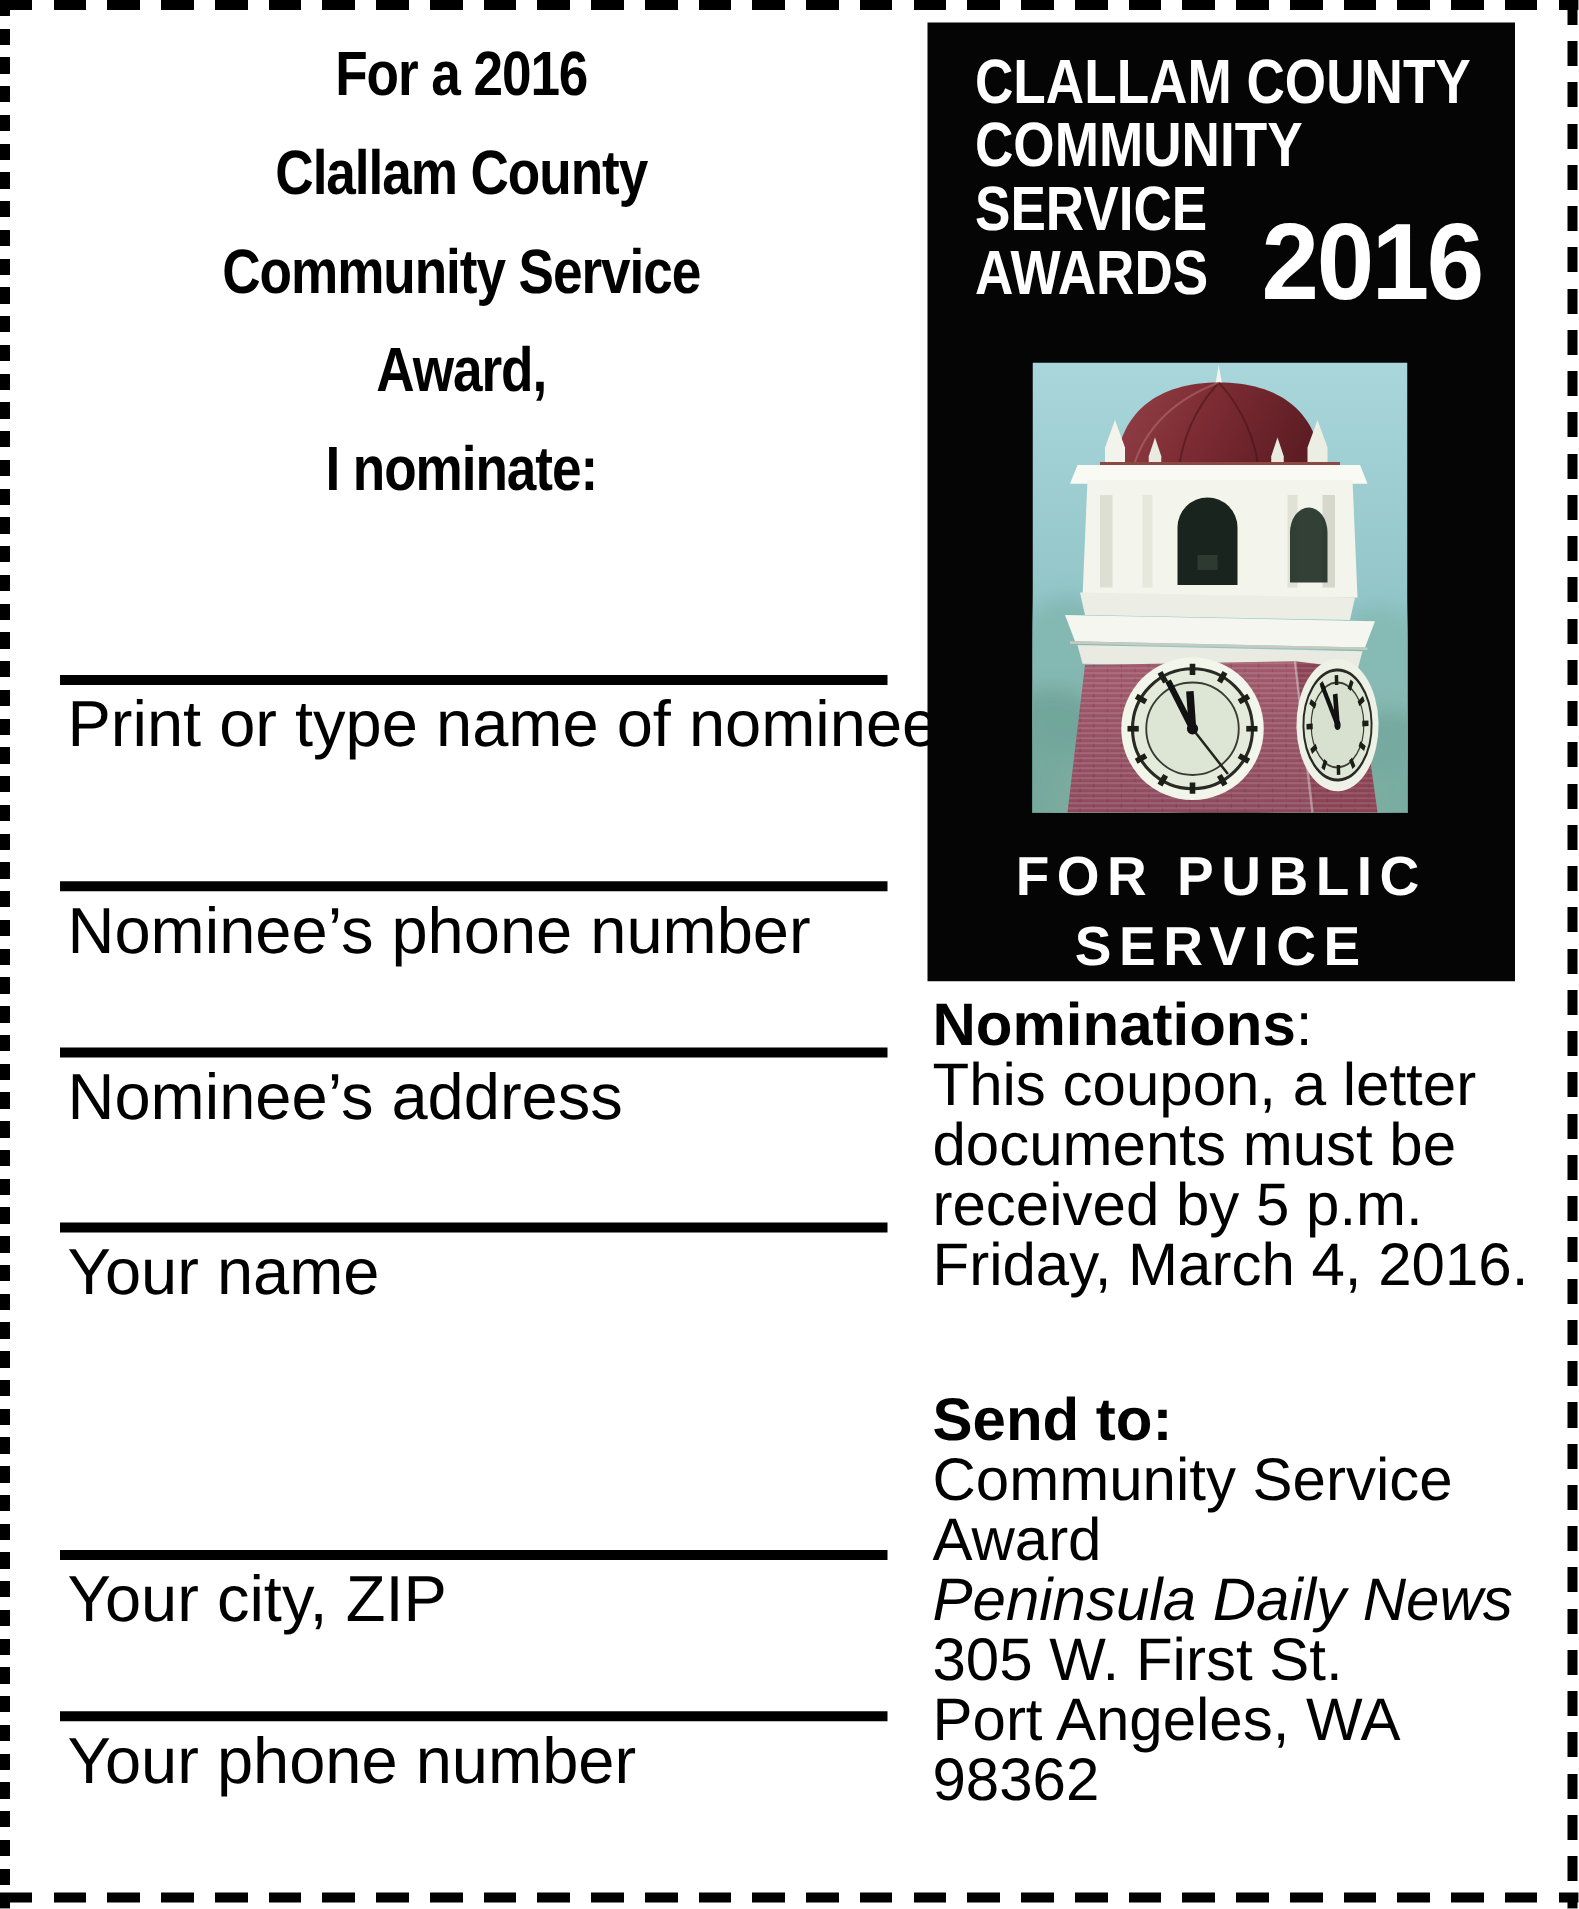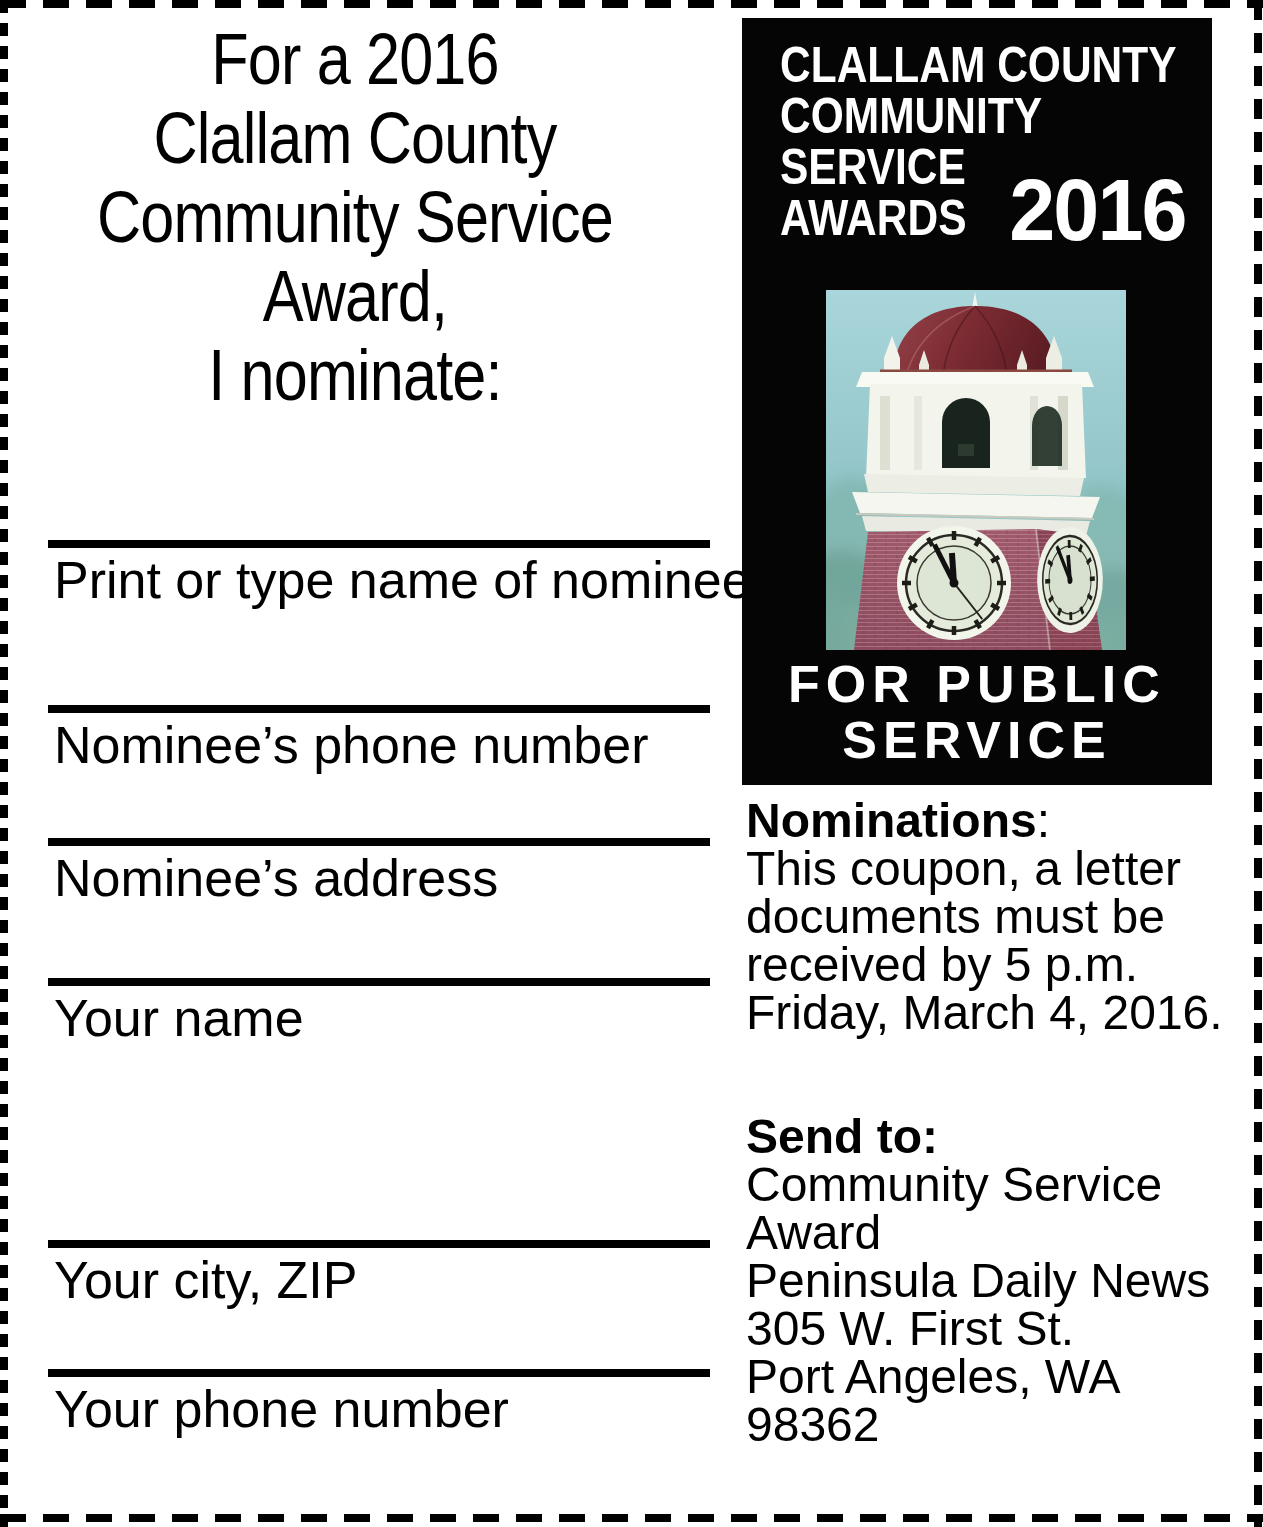--- a/index.html
+++ b/index.html
@@ -19,22 +19,22 @@
   .dash-top{top:0;}
   .dash-bottom{top:1514px;}
   .dash-left,.dash-right{
     position:absolute;top:0;height:1527px;width:8px;
   }
   .dash-left{left:0;background:repeating-linear-gradient(180deg,#000 0 13px,transparent 13px 23px);}
   .dash-right{left:1254px;background:repeating-linear-gradient(180deg,#000 0 20px,transparent 20px 33px);}
 
   
   #headline{
-    position:absolute;left:8px;top:20px;width:694px;
-    text-align:center;font-weight:400;font-size:72px;line-height:79px;
+    position:absolute;left:22px;top:20px;width:694px;
+    text-align:center;font-weight:700;font-size:50px;line-height:79px;
     letter-spacing:-1px;
   }
   #headline .hl{transform:scaleX(0.85);transform-origin:50% 50%;white-space:nowrap;}
 
   
   .field{position:absolute;left:48px;width:662px;}
   .rule{height:8px;background:#000;}
   .flabel{margin:10px 0 0 6px;font-size:52px;line-height:44px;white-space:nowrap;}
 
   
@@ -47,32 +47,32 @@
     font-weight:700;font-size:50px;line-height:51px;white-space:nowrap;
     transform:scaleX(0.85);transform-origin:0 50%;letter-spacing:0px;
   }
   #badge-year{
     position:absolute;right:26px;top:148px;
     font-weight:700;font-size:87px;line-height:87px;letter-spacing:-2px;
     transform:scaleX(0.95);transform-origin:100% 50%;
   }
   #badge-photo{position:absolute;left:84px;top:272px;width:300px;height:360px;}
   #badge-tagline{
-    position:absolute;left:0;right:0;top:638px;text-align:center;
-    font-weight:700;font-size:52px;line-height:56px;letter-spacing:6px;
+    position:absolute;left:0;right:0;top:656px;text-align:center;
+    font-weight:700;font-size:44px;line-height:56px;letter-spacing:6px;
   }
   #badge-tagline .tl{white-space:nowrap;}
 
   
   .rcol{position:absolute;left:746px;width:505px;font-size:48px;line-height:48px;}
   .rcol .ln{white-space:nowrap;}
   #nominations{top:797px;}
   #sendto{top:1113px;}
   .b{font-weight:700;}
-  .it{}
+  .it{font-style:italic;}
 </style>
 </head>
 <body>
 
 <div id="coupon">
 
   <div class="dash-top"></div>
   <div class="dash-bottom"></div>
   <div class="dash-left"></div>
   <div class="dash-right"></div>

